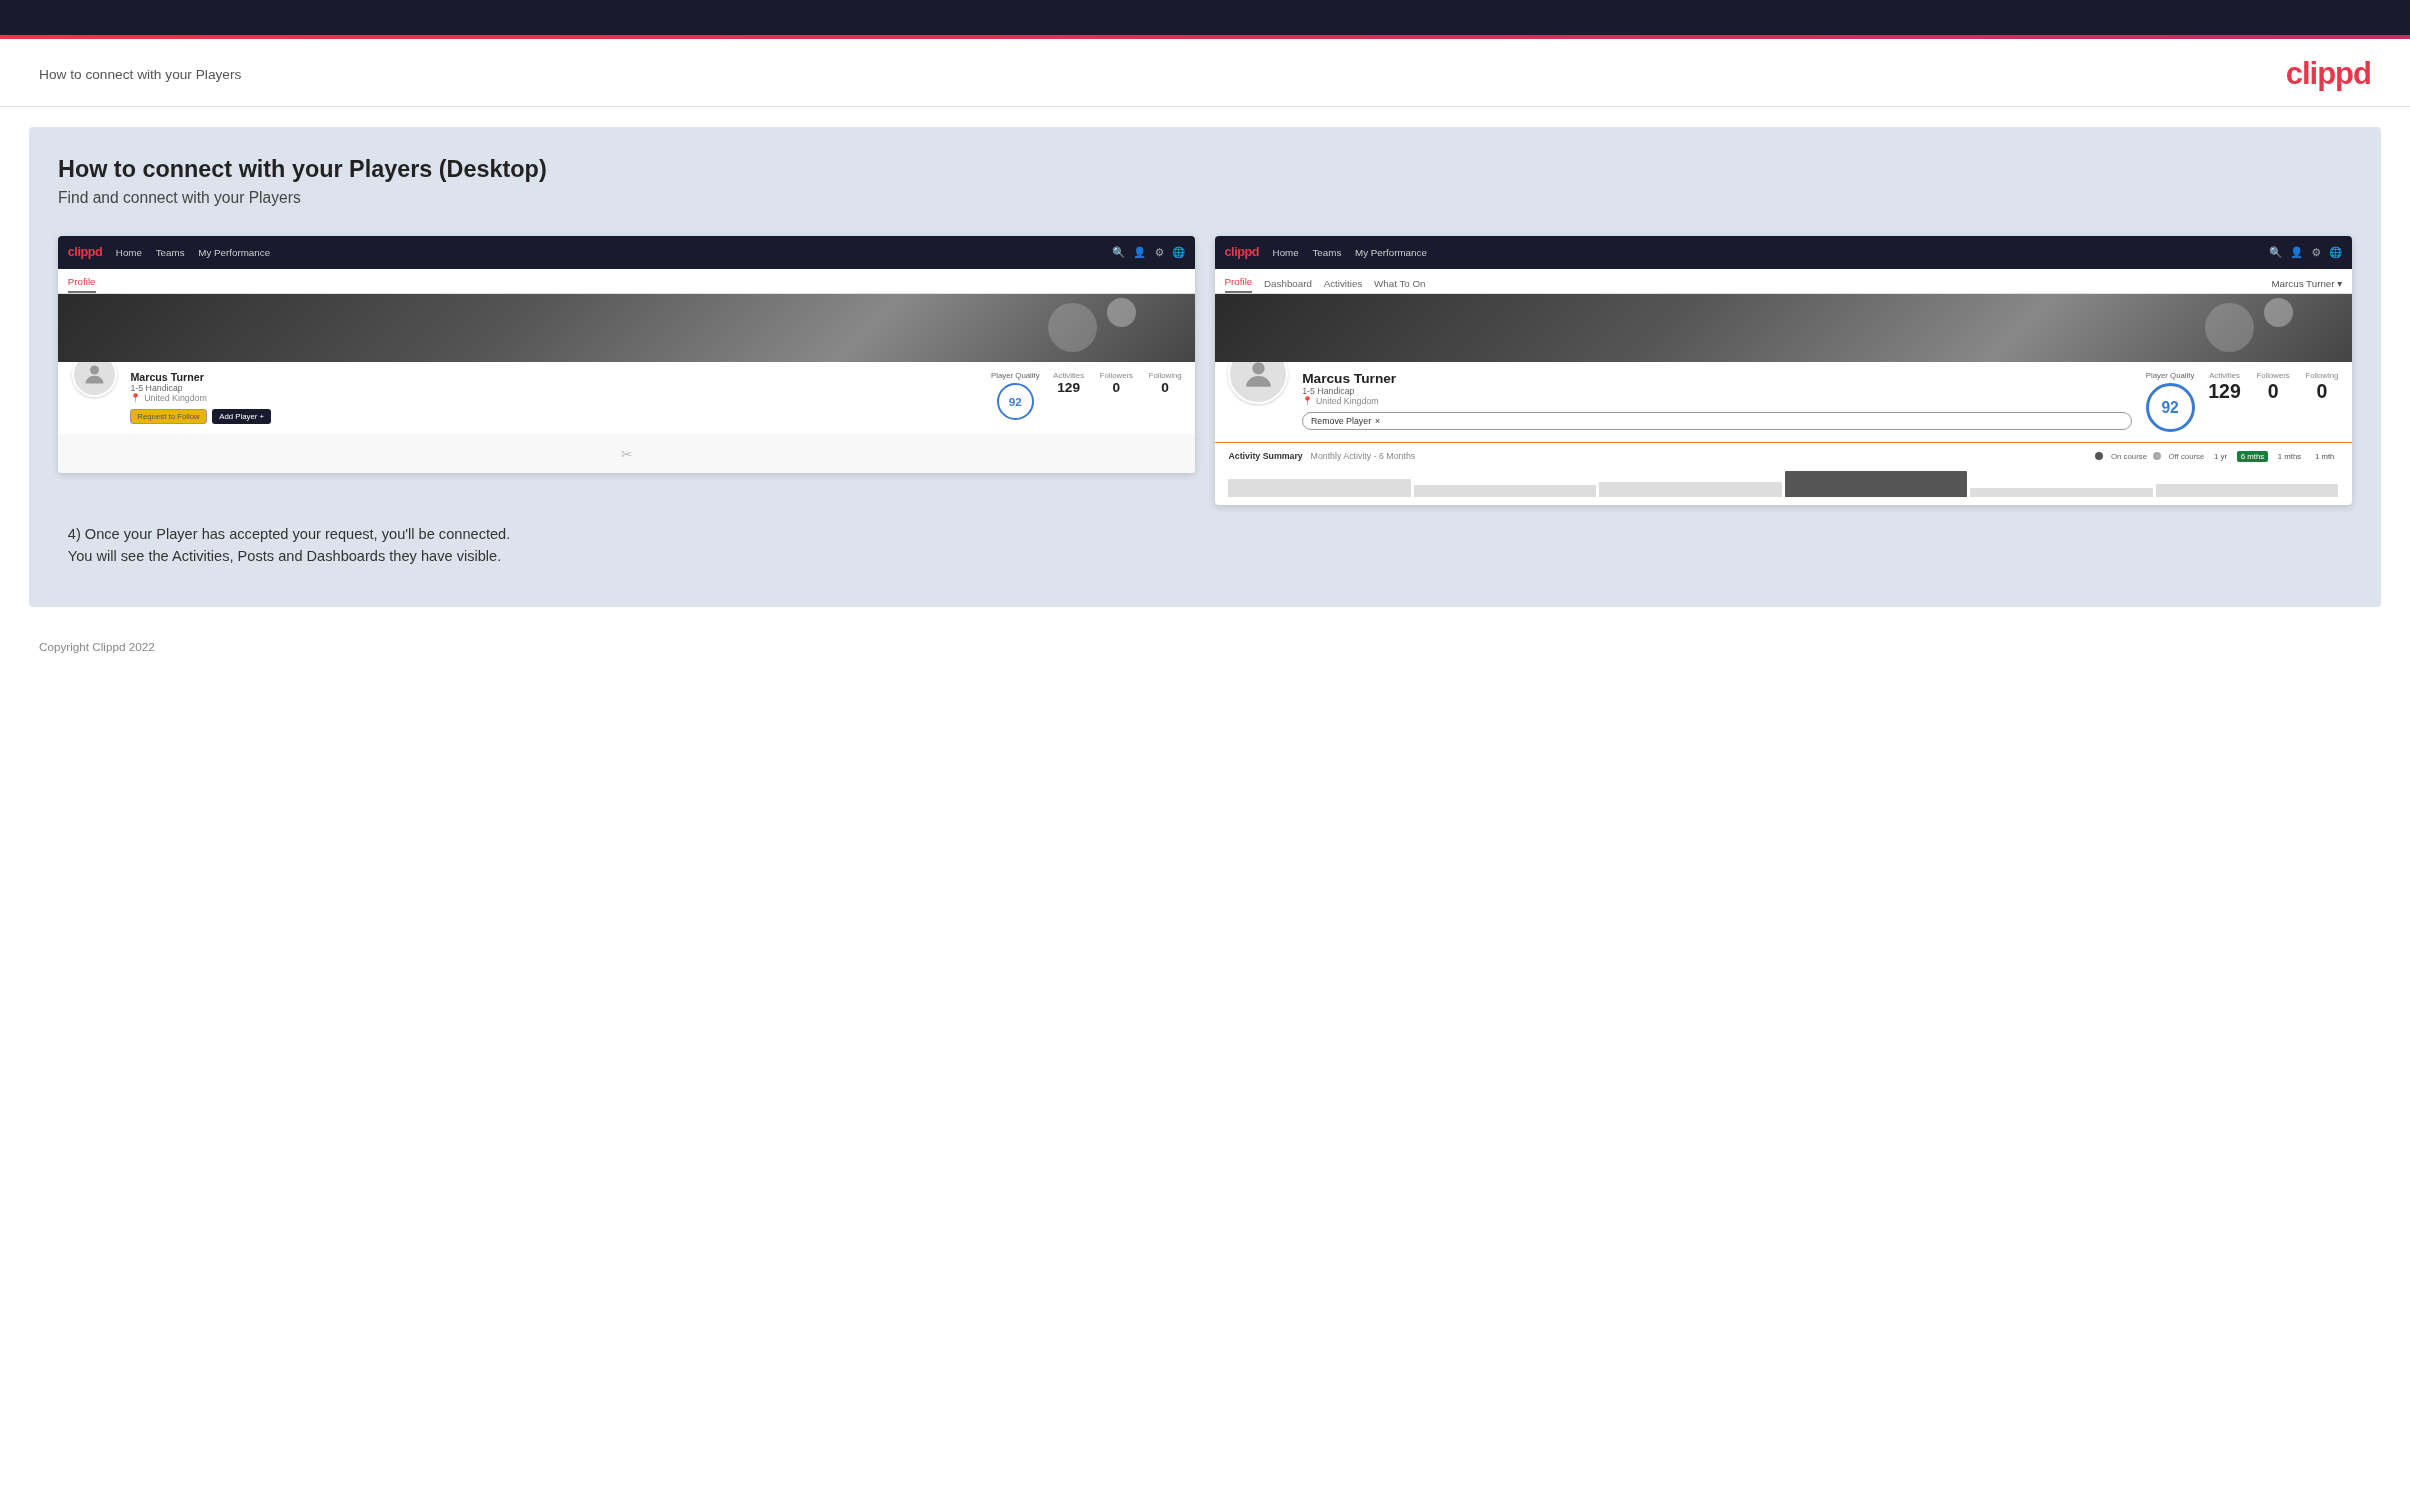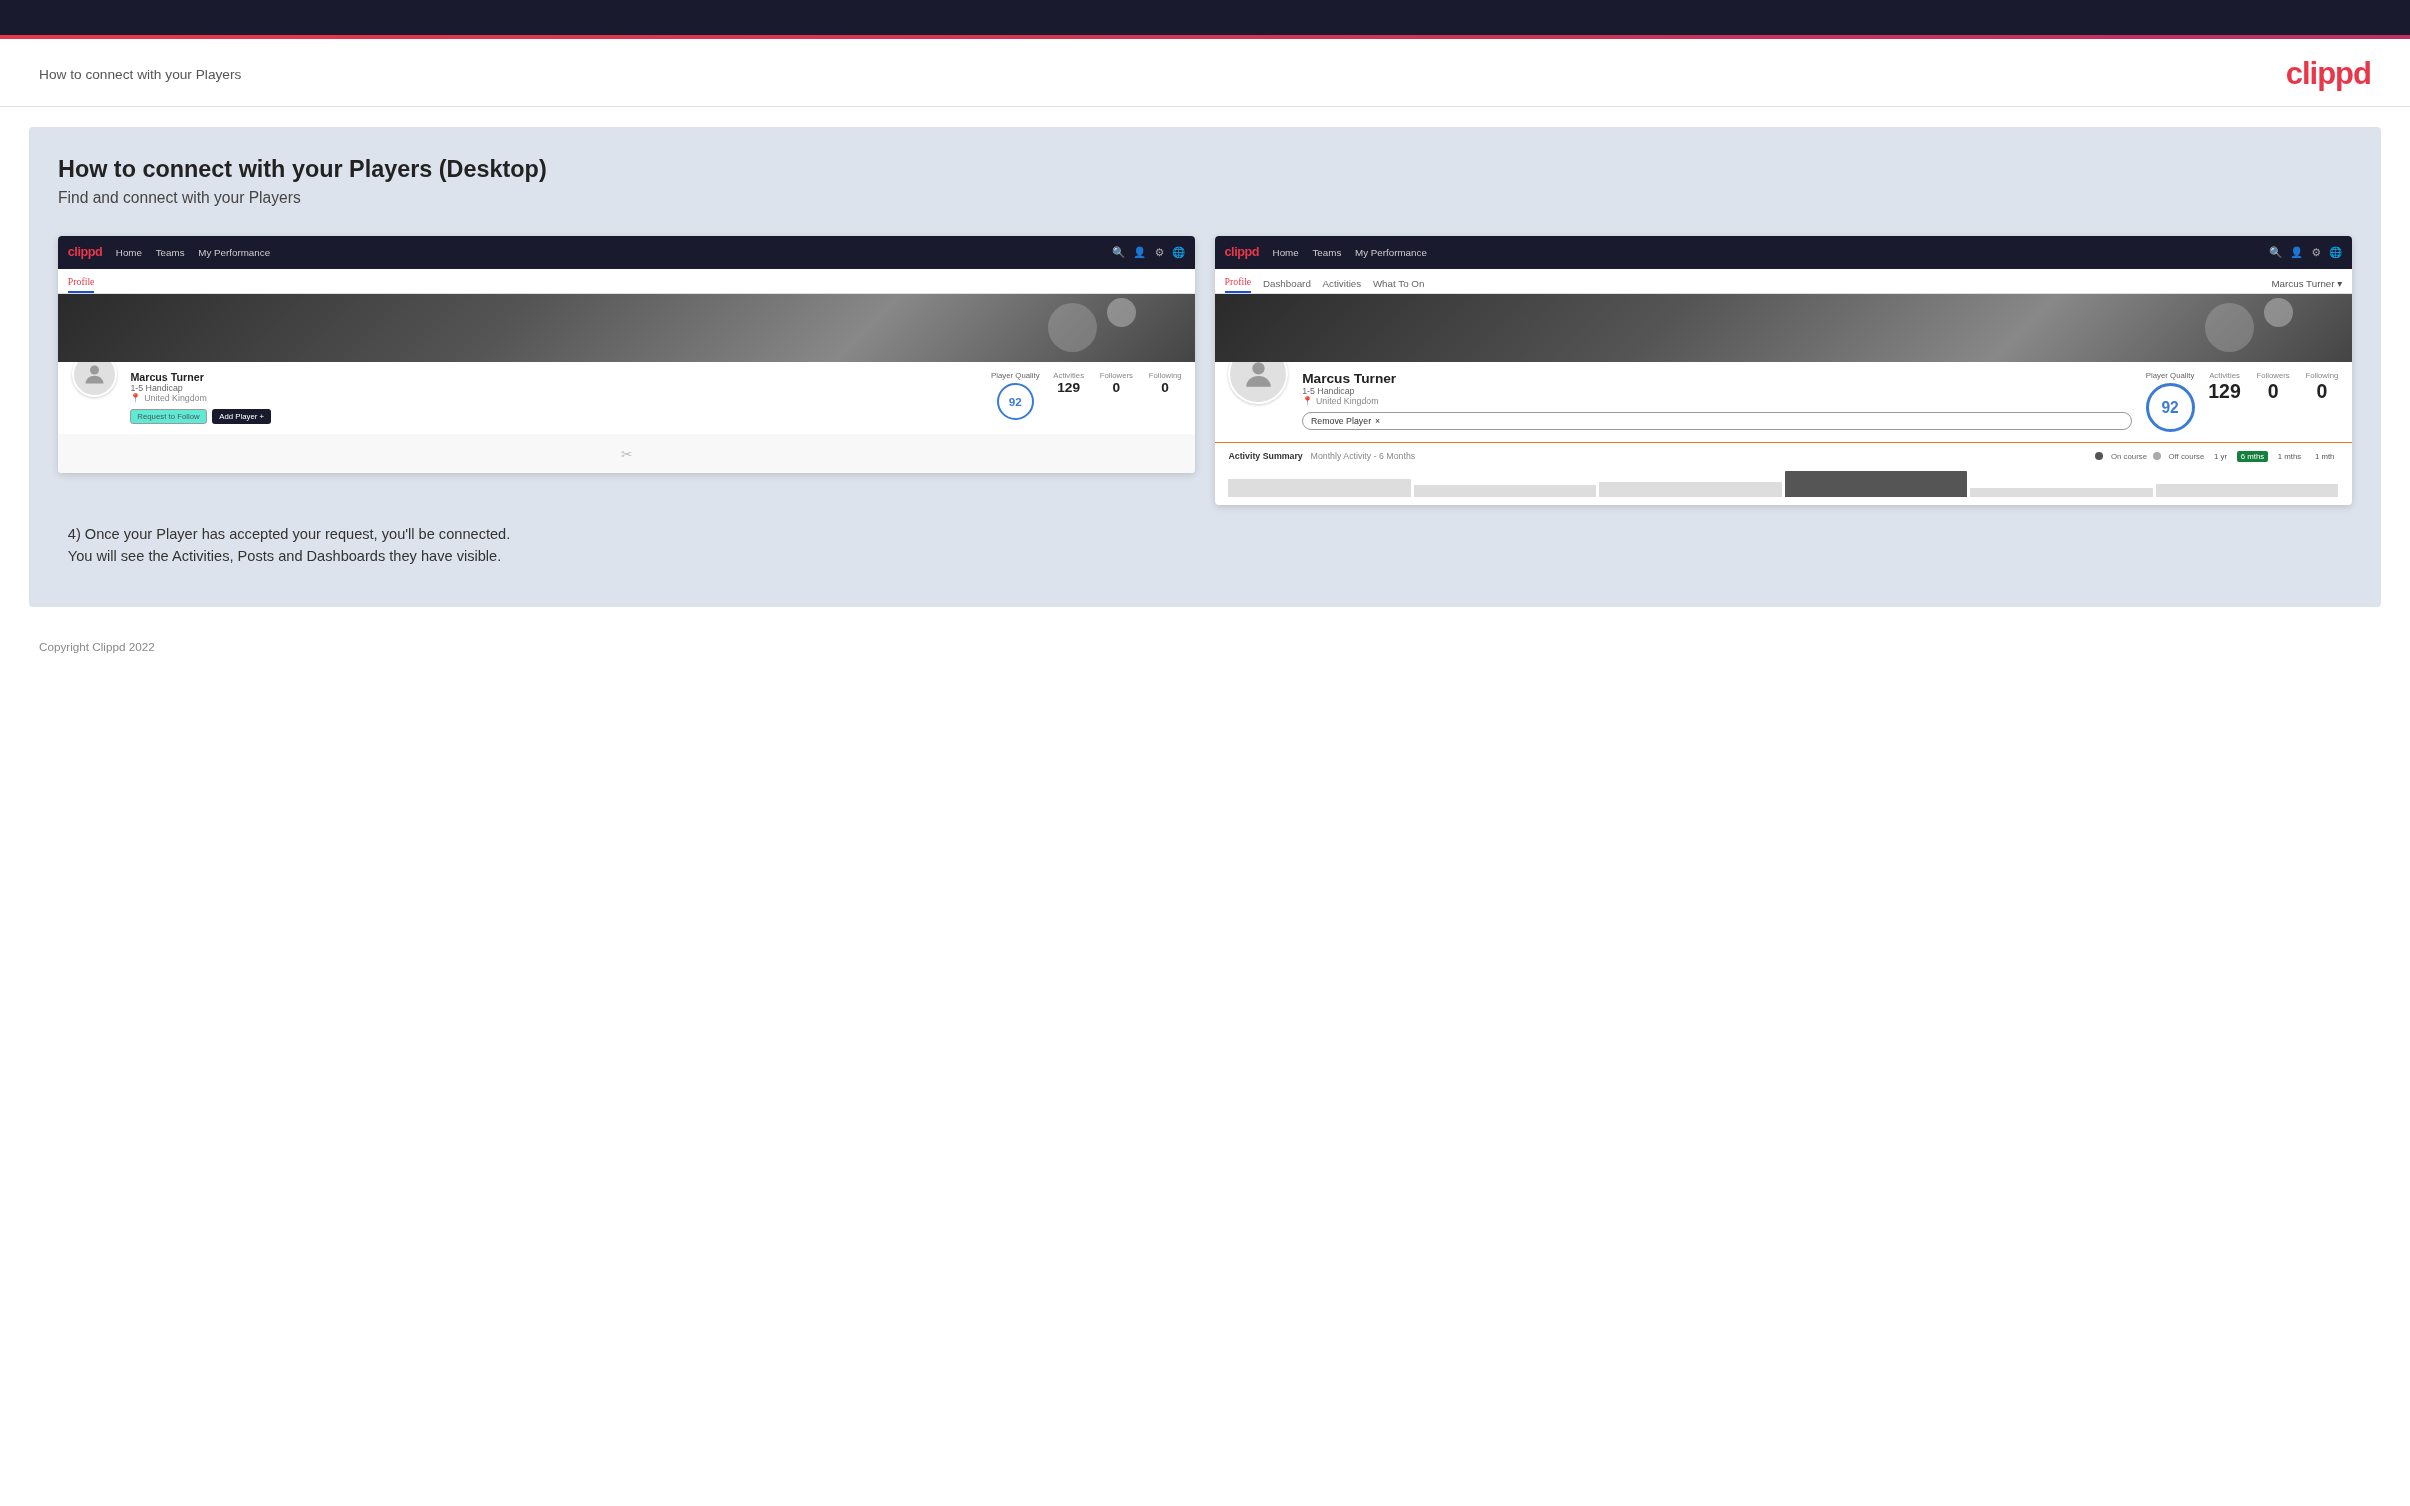--- a/index.html
+++ b/index.html
@@ -115,22 +115,21 @@
       align-items: flex-end;
     }
     .mock-tab {
       font-size: 9.8px;
       color: #666;
       padding-bottom: 3.9px;
       cursor: pointer;
     }
     .mock-tab.active {
       color: #e8374a;
-      border-bottom: 2px solid #1d4ed8;
-      font-family: Liberation Serif, serif;
+      border-bottom: 2px solid #737373;
     }
     .mock-tab-right {
       margin-left: auto;
       font-size: 9.8px;
       color: #555;
       display: flex;
       align-items: center;
       padding-bottom: 3.9px;
     }
 
@@ -220,21 +219,21 @@
       display: flex;
       gap: 5.9px;
       margin-top: 5.9px;
     }
     .mock-btn-outline {
       font-size: 7.8px;
       border: 1px solid #999;
       border-radius: 2.9px;
       padding: 2px 5.9px;
       color: #555;
-      background: #5eead4;
+      background: #eab308;
     }
     .mock-btn-dark {
       font-size: 7.8px;
       border-radius: 2.9px;
       padding: 2px 6.8px;
       background: #1a1a2e;
       color: #fff;
       display: flex;
       align-items: center;
       gap: 2px;

